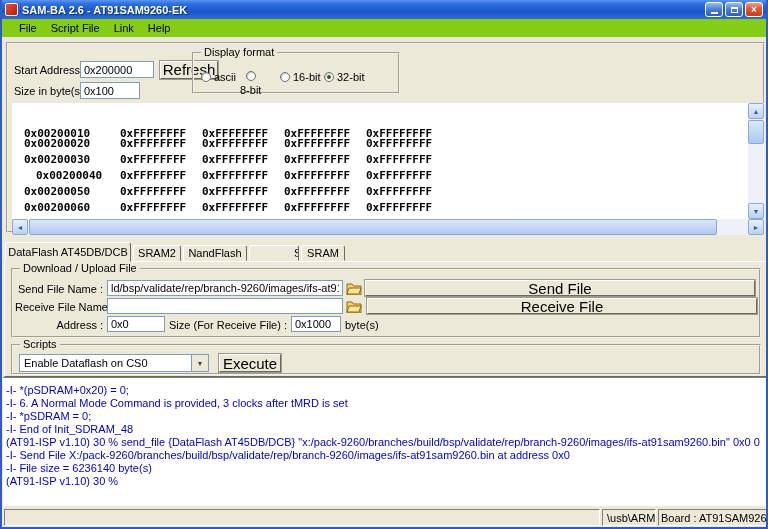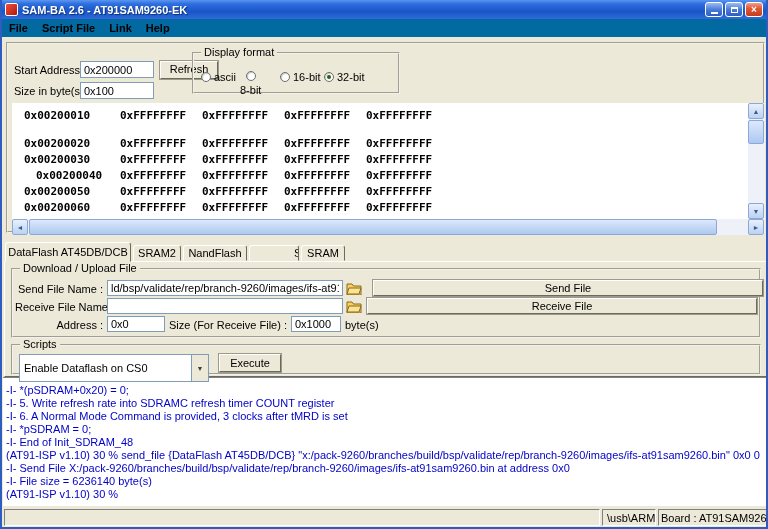--- a/index.html
+++ b/index.html
@@ -19,32 +19,32 @@
   .winbtns { display:flex; gap:2px; flex:none; }
   .wbtn { width:18px; height:15px; border-radius:3px; border:1px solid #fff;
     display:flex; align-items:center; justify-content:center; color:#fff;
     font-size:10px; line-height:1; font-weight:bold; cursor:default; }
   .wbtn.minmax { background:linear-gradient(180deg,#9CBCF2 0%,#4A7CD8 50%,#2E5CC0 100%); }
   .wbtn.close  { background:linear-gradient(180deg,#F0A08C 0%,#E25A35 40%,#C43C1A 100%); }
   .glyph-min { display:block; width:7px; height:2px; background:#fff; margin-top:7px; }
   .glyph-max { display:block; width:7px; height:6px; border:1px solid #fff; border-top:2px solid #fff; }
 
   
-  .menubar { position:absolute; left:0; top:19px; width:100%; height:18px; background:#0369a1;
-    display:flex; align-items:center; padding-left:1px;font-weight:bold; }
+  .menubar { position:absolute; left:0; top:19px; width:100%; height:18px; background:#84cc16;
+    display:flex; align-items:center; padding-left:11px; }
   .menu-item { padding:2px 8px 2px 6px; }
 
   
   .group { position:absolute; border:2px groove #f4f2e6; }
   .legend { position:absolute; top:-8px; left:7px; background:#ECE9D8; padding:0 3px; white-space:nowrap; }
   .lbl { position:absolute; white-space:nowrap; }
   .tinput { position:absolute; background:#fff; border:1px solid #7F9DB9; font-family:"Liberation Sans",sans-serif;
     font-size:11px; padding:1px 3px; color:#000; }
   .btn { position:absolute; background:#ECE9D8; border:1px solid; border-color:#FFFFFF #6E6A5A #6E6A5A #FFFFFF;
-    box-shadow:0 0 0 1px #9C9A8C; font-family:"Liberation Sans",sans-serif; font-size:11px;
+    box-shadow:0 0 0 1px #9C9A8C; font-family:"Liberation Sans",sans-serif; font-size:15px;
     text-align:center; line-height:13px; padding-top:1px; cursor:default; white-space:nowrap; overflow:hidden; }
   .radio { position:absolute; display:flex; align-items:center; gap:3px; white-space:nowrap; }
   .rdot { width:10px; height:10px; border-radius:50%; background:#fff; border:1px solid #6E6E6E;
     box-shadow:inset 1px 1px 1px #c8c8c8; position:relative; flex:none; }
   .rdot.checked::after { content:""; position:absolute; left:2px; top:2px; width:4px; height:4px;
     border-radius:50%; background:#2E5E10; }
 
   
   .memtable { position:absolute; background:#fff; overflow:hidden; }
   .memrow { position:absolute; left:0; width:100%; height:16px; line-height:16px;
@@ -112,21 +112,21 @@
     <span class="menu-item">Help</span>
   </div>
 
   <div class="group" style="left:4px;top:42px;width:759px;height:191px;">
 
     <span class="lbl" style="left:6px;top:20px;">Start Address :</span>
     <input class="tinput" style="left: 72px; top: 17px; width: 74px; height: 17px;" value="0x200000">
     <div class="btn" style="left:152px;top:17px;width:58px;height:18px;">Refresh</div>
 
     <span class="lbl" style="left:6px;top:41px;">Size in byte(s) :</span>
-    <input class="tinput" style="left: 72px; top: 38px; width: 74px; height: 17px;" value="0x100">
+    <input class="tinput" style="left: 72px; top: 38px; width: 60px; height: 17px;" value="0x100">
 
     <div class="group" style="left:184px;top:8px;width:208px;height:42px;">
       <span class="legend">Display format</span>
       <div class="radio" style="left:7px;top:17px;">
         <span class="rdot"></span>
         <span>ascii</span>
       </div>
       <div class="radio" style="left:46px;top:17px;flex-direction:column;">
         <span class="rdot"></span>
         <span>8-bit</span>
@@ -135,21 +135,21 @@
         <span class="rdot"></span>
         <span>16-bit</span>
       </div>
       <div class="radio" style="left:130px;top:17px;">
         <span class="rdot checked"></span>
         <span>32-bit</span>
       </div>
     </div>
 
     <div class="memtable" style="left:4px;top:59px;width:736px;height:116px;">
-      <div class="memrow" style="top:5px;">
+      <div class="memrow" style="top:23px;">
         <span style="left:12px;">0x00200010</span>
         <span style="left:108px;">0xFFFFFFFF</span>
         <span style="left:190px;">0xFFFFFFFF</span>
         <span style="left:272px;">0xFFFFFFFF</span>
         <span style="left:354px;">0xFFFFFFFF</span>
       </div>
       <div class="memrow" style="top:33px;">
         <span style="left:12px;">0x00200020</span>
         <span style="left:108px;">0xFFFFFFFF</span>
         <span style="left:190px;">0xFFFFFFFF</span>
@@ -218,52 +218,51 @@
       <span class="legend">Download / Upload File</span>
 
       <span class="lbl" style="left:2px;top:13px;width:88px;text-align:right;">Send File Name :</span>
       <input class="tinput" style="left: 94px; top: 10px; width: 236px; height: 16px;" value="ld/bsp/validate/rep/branch-9260/images/ifs-at91sam9260.bin">
       <div class="folderbtn" style="left:332px;top:10px;">
         <svg width="16" height="13" viewBox="0 0 16 13">
           <path d="M1 2 h5 l1.5 2 H15 v9 H1 z" fill="#F7D06B" stroke="#8A6914" stroke-width="1"></path>
           <path d="M3 6 h12 l-2 6 H1 z" fill="#FBE394" stroke="#8A6914" stroke-width="1"></path>
         </svg>
       </div>
-      <div class="btn" style="left:360px;top:10px;width:390px;height:16px;">Send File</div>
+      <div class="btn" style="left:352px;top:10px;width:390px;height:16px;">Send File</div>
 
       <span class="lbl" style="left:2px;top:31px;width:88px;text-align:right;">Receive File Name :</span>
       <input class="tinput" style="left: 94px; top: 28px; width: 236px; height: 16px;" value="">
       <div class="folderbtn" style="left:332px;top:28px;">
         <svg width="16" height="13" viewBox="0 0 16 13">
           <path d="M1 2 h5 l1.5 2 H15 v9 H1 z" fill="#F7D06B" stroke="#8A6914" stroke-width="1"></path>
           <path d="M3 6 h12 l-2 6 H1 z" fill="#FBE394" stroke="#8A6914" stroke-width="1"></path>
         </svg>
       </div>
       <div class="btn" style="left:354px;top:28px;width:390px;height:16px;">Receive File</div>
 
       <span class="lbl" style="left:2px;top:49px;width:88px;text-align:right;">Address :</span>
       <input class="tinput" style="left: 94px; top: 46px; width: 58px; height: 16px;" value="0x0">
       <span class="lbl" style="left:156px;top:49px;width:118px;text-align:right;">Size (For Receive File) :</span>
       <input class="tinput" style="left: 278px; top: 46px; width: 50px; height: 16px;" value="0x1000">
       <span class="lbl" style="left:332px;top:49px;">byte(s)</span>
     </div>
 
     <div class="group" style="left:6px;top:82px;width:750px;height:31px;">
       <span class="legend">Scripts</span>
-      <div class="combo" style="left:6px;top:8px;width:190px;height:28px;gap:28px;">
+      <div class="combo" style="left:6px;top:8px;width:190px;height:18px;gap:28px;">
         <span class="combo-text">Enable Dataflash on CS0</span>
         <span class="combo-arrow">▼</span>
       </div>
       <div class="btn" style="left:206px;top:8px;width:62px;height:18px;line-height:15px;">Execute</div>
     </div>
   </div>
 
   <div class="log">
     <div class="logline">-I- *(pSDRAM+0x20) = 0;</div>
-    <div class="logline">-I- 5. Write refresh rate into SDRAMC refresh timer COUNT register</div>
     <div class="logline">-I- 6. A Normal Mode Command is provided, 3 clocks after tMRD is set</div>
     <div class="logline">-I- *pSDRAM = 0;</div>
     <div class="logline">-I- End of Init_SDRAM_48</div>
     <div class="logline">(AT91-ISP v1.10) 30 % send_file {DataFlash AT45DB/DCB} "x:/pack-9260/branches/build/bsp/validate/rep/branch-9260/images/ifs-at91sam9260.bin" 0x0 0</div>
     <div class="logline">-I- Send File X:/pack-9260/branches/build/bsp/validate/rep/branch-9260/images/ifs-at91sam9260.bin at address 0x0</div>
     <div class="logline">-I- File size = 6236140 byte(s)</div>
     <div class="logline">(AT91-ISP v1.10) 30 %</div>
   </div>
 
   <div class="statusbar">

